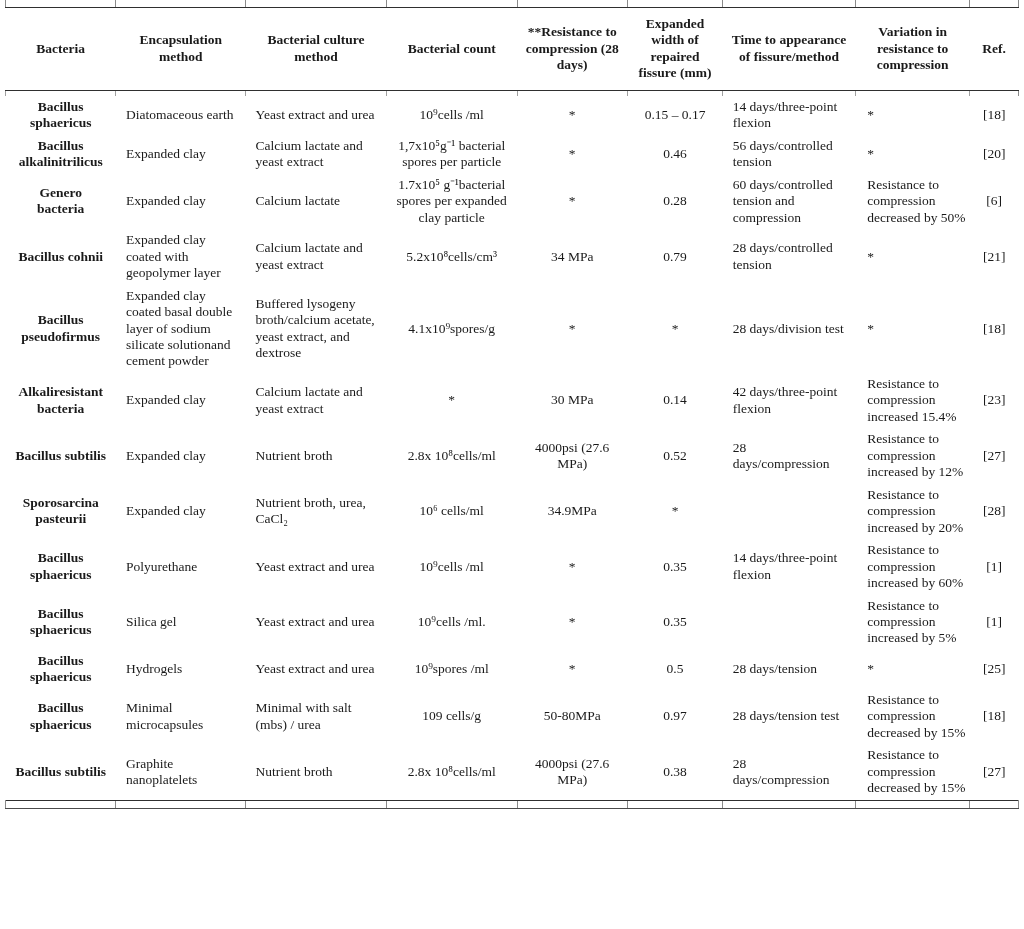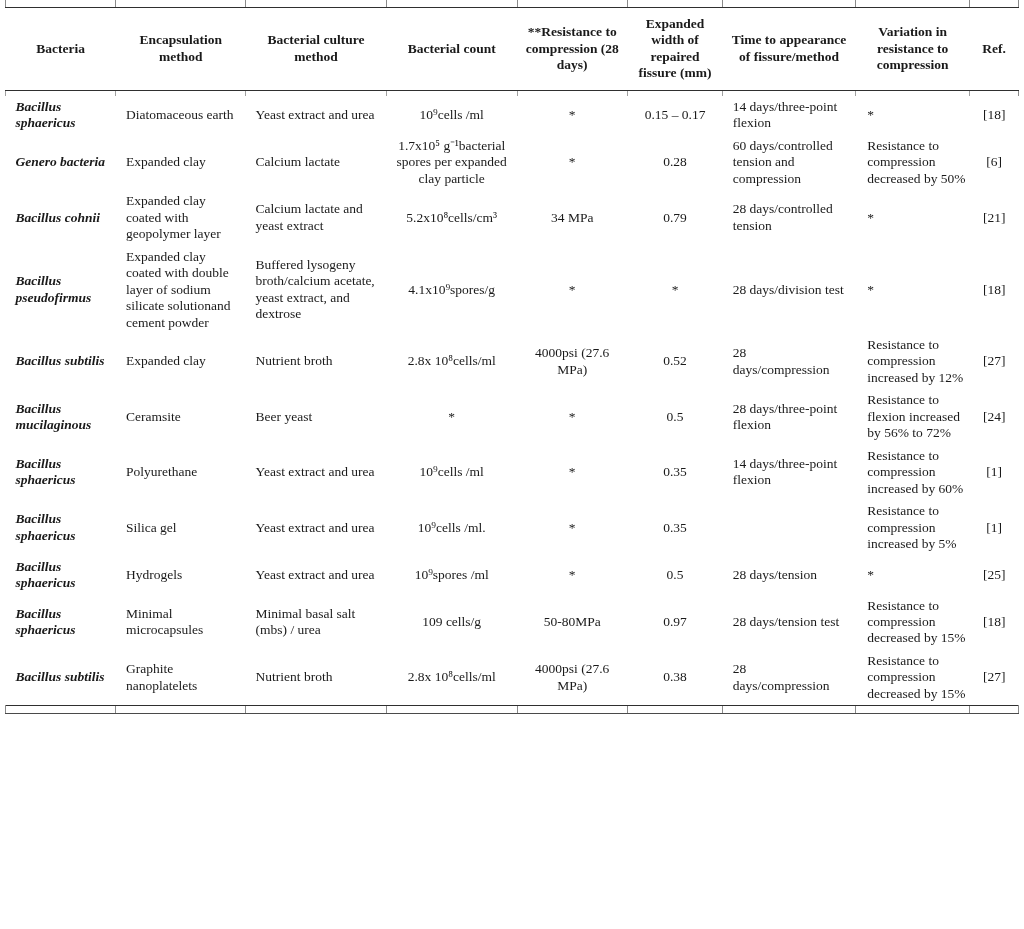--- a/index.html
+++ b/index.html
@@ -52,22 +52,21 @@
     border-left: 1px solid #8a8a8a;
   }
   tr.spacer td:last-child { border-right: 1px solid #8a8a8a; }
   tr.spacer-top td    { border-bottom: 1px solid #2f2f2f; }
   tr.spacer-head td   { height: 5px; border-left-color: #a0a0a0; }
   tr.spacer-bottom td { border-top: 1px solid #2f2f2f; border-bottom: 1px solid #4a4a4a; }
 
   
   td.col-bacteria {
     font-weight: bold;
-    font-style: italic;
-    text-align: left;
+    text-align: center;
   }
   td.col-encapsulation, td.col-culture, td.col-time, td.col-variation {
     text-align: left;
   }
   td.col-count, td.col-resistance, td.col-max_width, td.col-ref {
     text-align: center;
     padding-left: 4px;
     padding-right: 4px;
   }
   td.col-variation { padding-left: 12px; padding-right: 4px; }
@@ -129,20 +128,31 @@
           <td class="col-encapsulation">Diatomaceous earth</td>
           <td class="col-culture">Yeast extract and urea</td>
           <td class="col-count">10⁹cells /ml</td>
           <td class="col-resistance">*</td>
           <td class="col-max_width">0.15 – 0.17</td>
           <td class="col-time">14 days/three-point flexion</td>
           <td class="col-variation">*</td>
           <td class="col-ref">[18]</td>
         </tr>
         <tr>
+          <td class="col-bacteria">Bacillus alkalinitrilicus</td>
+          <td class="col-encapsulation">Expanded clay</td>
+          <td class="col-culture">Calcium lactate and yeast extract</td>
+          <td class="col-count">1,7x10⁵g⁻¹ bacterial spores per particle</td>
+          <td class="col-resistance">*</td>
+          <td class="col-max_width">0.46</td>
+          <td class="col-time">56 days/controlled tension</td>
+          <td class="col-variation">*</td>
+          <td class="col-ref">[20]</td>
+        </tr>
+        <tr>
           <td class="col-bacteria">Genero bacteria</td>
           <td class="col-encapsulation">Expanded clay</td>
           <td class="col-culture">Calcium lactate</td>
           <td class="col-count">1.7x10⁵ g⁻¹bacterial spores per expanded clay particle</td>
           <td class="col-resistance">*</td>
           <td class="col-max_width">0.28</td>
           <td class="col-time">60 days/controlled tension and compression</td>
           <td class="col-variation">Resistance to compression decreased by 50%</td>
           <td class="col-ref">[6]</td>
         </tr>
@@ -152,50 +162,61 @@
           <td class="col-culture">Calcium lactate and yeast extract</td>
           <td class="col-count">5.2x10⁸cells/cm³</td>
           <td class="col-resistance">34 MPa</td>
           <td class="col-max_width">0.79</td>
           <td class="col-time">28 days/controlled tension</td>
           <td class="col-variation">*</td>
           <td class="col-ref">[21]</td>
         </tr>
         <tr>
           <td class="col-bacteria">Bacillus pseudofirmus</td>
-          <td class="col-encapsulation">Expanded clay coated with double layer of sodium silicate solutionand cement powder</td>
+          <td class="col-encapsulation">Expanded clay coated basal double layer of sodium silicate solutionand cement powder</td>
           <td class="col-culture">Buffered lysogeny broth/calcium acetate, yeast extract, and dextrose</td>
           <td class="col-count">4.1x10⁹spores/g</td>
           <td class="col-resistance">*</td>
           <td class="col-max_width">*</td>
           <td class="col-time">28 days/division test</td>
           <td class="col-variation">*</td>
           <td class="col-ref">[18]</td>
+        </tr>
+        <tr>
+          <td class="col-bacteria">Alkaliresistant bacteria</td>
+          <td class="col-encapsulation">Expanded clay</td>
+          <td class="col-culture">Calcium lactate and yeast extract</td>
+          <td class="col-count">*</td>
+          <td class="col-resistance">30 MPa</td>
+          <td class="col-max_width">0.14</td>
+          <td class="col-time">42 days/three-point flexion</td>
+          <td class="col-variation">Resistance to compression increased 15.4%</td>
+          <td class="col-ref">[23]</td>
         </tr>
         <tr>
           <td class="col-bacteria">Bacillus subtilis</td>
           <td class="col-encapsulation">Expanded clay</td>
           <td class="col-culture">Nutrient broth</td>
           <td class="col-count">2.8x 10⁸cells/ml</td>
           <td class="col-resistance">4000psi (27.6 MPa)</td>
           <td class="col-max_width">0.52</td>
           <td class="col-time">28 days/compression</td>
           <td class="col-variation">Resistance to compression increased by 12%</td>
           <td class="col-ref">[27]</td>
         </tr>
         <tr>
-          <td class="col-bacteria">Bacillus mucilaginous</td>
-          <td class="col-encapsulation">Ceramsite</td>
-          <td class="col-culture">Beer yeast</td>
-          <td class="col-count">*</td>
-          <td class="col-resistance">*</td>
-          <td class="col-max_width">0.5</td>
-          <td class="col-time">28 days/three-point flexion</td>
-          <td class="col-variation">Resistance to flexion increased by 56% to 72%</td>
-          <td class="col-ref">[24]</td>
+          <td class="col-bacteria">Sporosarcina pasteurii</td>
+          <td class="col-encapsulation">Expanded clay</td>
+          <td class="col-culture">Nutrient broth, urea, CaCl₂</td>
+          <td class="col-count">10⁶ cells/ml</td>
+          <td class="col-resistance">34.9MPa</td>
+          <td class="col-max_width">*</td>
+          <td class="col-time"></td>
+          <td class="col-variation">Resistance to compression increased by 20%</td>
+          <td class="col-ref">[28]</td>
         </tr>
         <tr>
           <td class="col-bacteria">Bacillus sphaericus</td>
           <td class="col-encapsulation">Polyurethane</td>
           <td class="col-culture">Yeast extract and urea</td>
           <td class="col-count">10⁹cells /ml</td>
           <td class="col-resistance">*</td>
           <td class="col-max_width">0.35</td>
           <td class="col-time">14 days/three-point flexion</td>
           <td class="col-variation">Resistance to compression increased by 60%</td>
@@ -219,21 +240,21 @@
           <td class="col-count">10⁹spores /ml</td>
           <td class="col-resistance">*</td>
           <td class="col-max_width">0.5</td>
           <td class="col-time">28 days/tension</td>
           <td class="col-variation">*</td>
           <td class="col-ref">[25]</td>
         </tr>
         <tr>
           <td class="col-bacteria">Bacillus sphaericus</td>
           <td class="col-encapsulation">Minimal microcapsules</td>
-          <td class="col-culture">Minimal basal salt (mbs) / urea</td>
+          <td class="col-culture">Minimal with salt (mbs) / urea</td>
           <td class="col-count">109 cells/g</td>
           <td class="col-resistance">50-80MPa</td>
           <td class="col-max_width">0.97</td>
           <td class="col-time">28 days/tension test</td>
           <td class="col-variation">Resistance to compression decreased by 15%</td>
           <td class="col-ref">[18]</td>
         </tr>
         <tr>
           <td class="col-bacteria">Bacillus subtilis</td>
           <td class="col-encapsulation">Graphite nanoplatelets</td>

